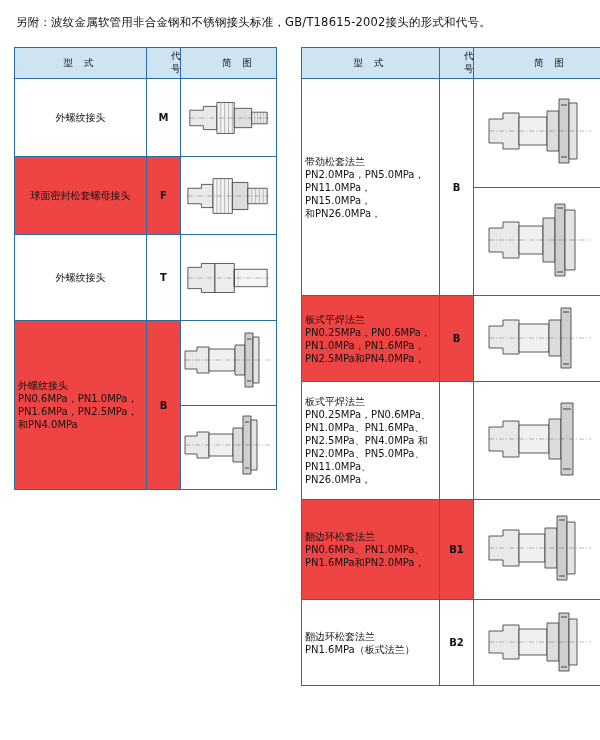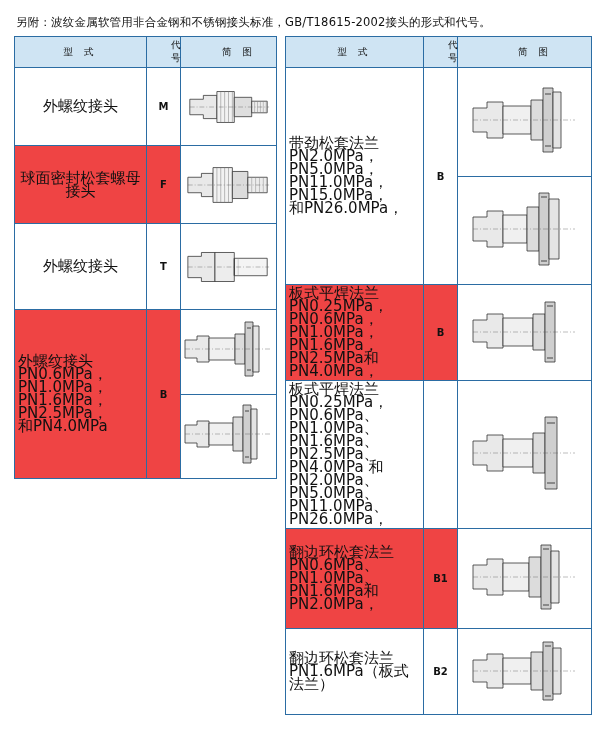--- a/index.html
+++ b/index.html
@@ -18,26 +18,26 @@
     width: 600px;
     height: 740px;
     position: relative;
     box-sizing: border-box;
     padding: 12px 14px 0 14px;
   }
   .doc-title {
     font-size: 11.5px;
     line-height: 16px;
     color: #111;
-    margin: 2px 0 6px 2px;
+    margin: 2px 0 17px 2px;
     letter-spacing: 0.2px;
   }
   .tables {
     display: flex;
-    gap: 0;
+    gap: 16px;
     align-items: flex-start;
   }
   table.spec {
     border-collapse: collapse;
     table-layout: fixed;
     font-size: 9px;
   }
   table.spec.left { width: 264px; }
   table.spec.right { width: 308px; margin-left: 0; }
   table.spec th, table.spec td {
@@ -49,21 +49,21 @@
     background: #cfe4f3;
     height: 19px;
     text-align: center;
     font-weight: normal;
     font-size: 9.5px;
     letter-spacing: 4px;
     color: #111;
   }
   thead th.code, thead th.fig { letter-spacing: 1px; padding-left: 24px; }
   td.name {
-    font-size: 15px;
+    font-size: 10px;
     line-height: 13px;
     padding: 4px 6px;
     color: #111;
   }
   td.name.center { text-align: center; }
   td.code {
     text-align: center;
     font-size: 10px;
     font-weight: bold;
     color: #111;

